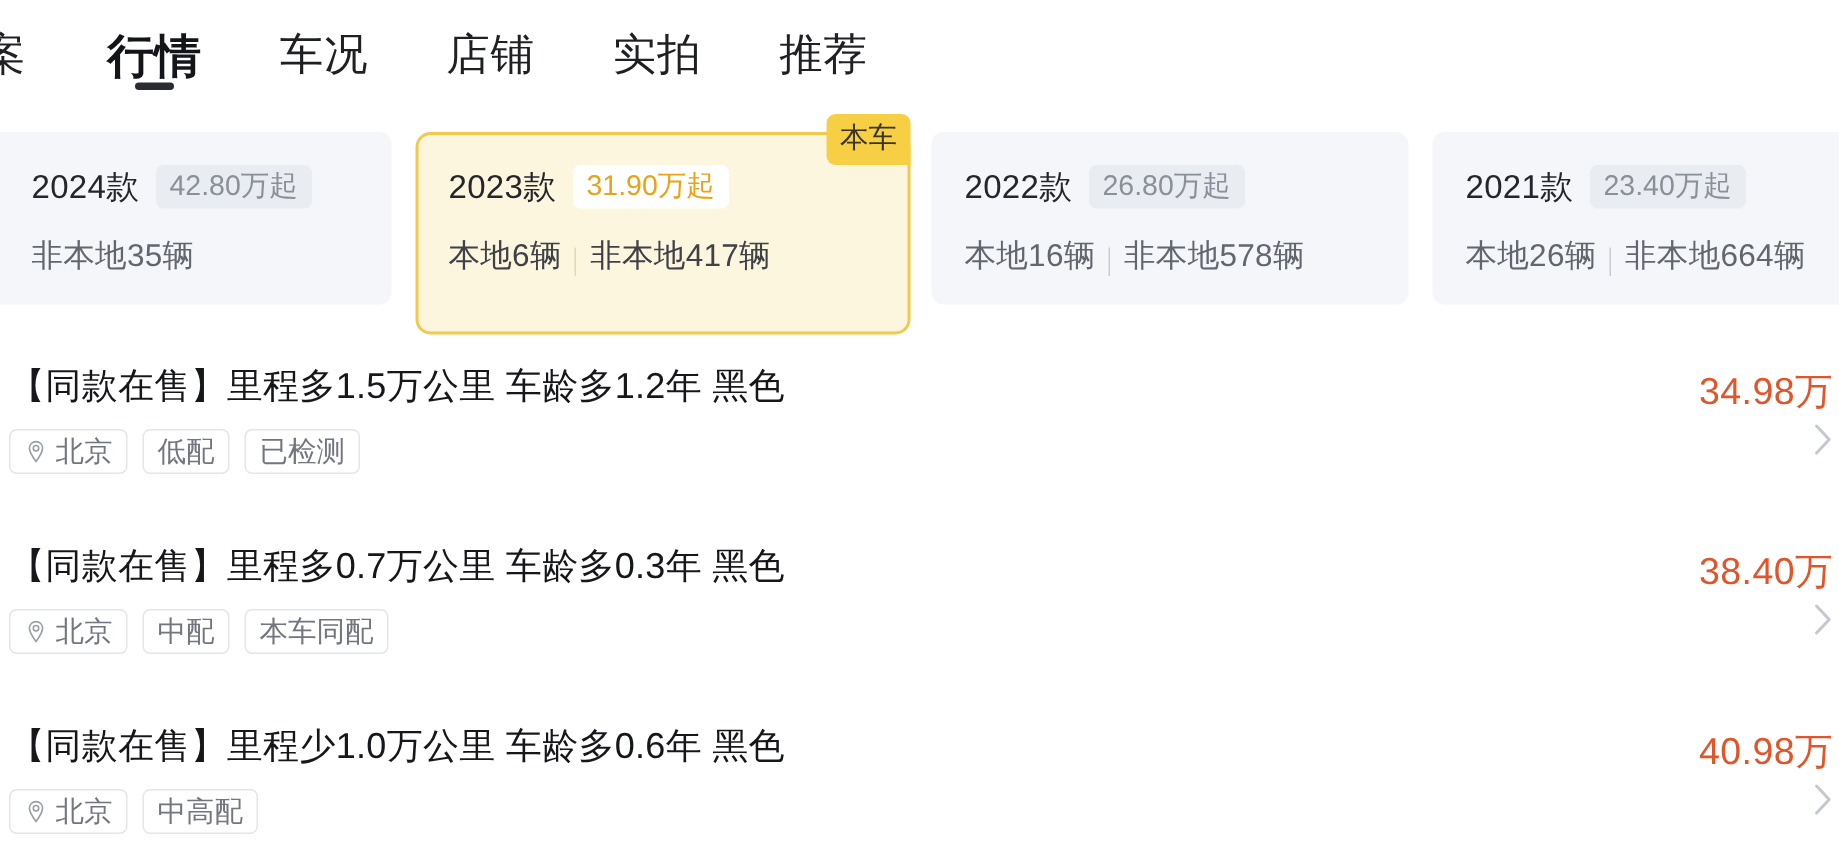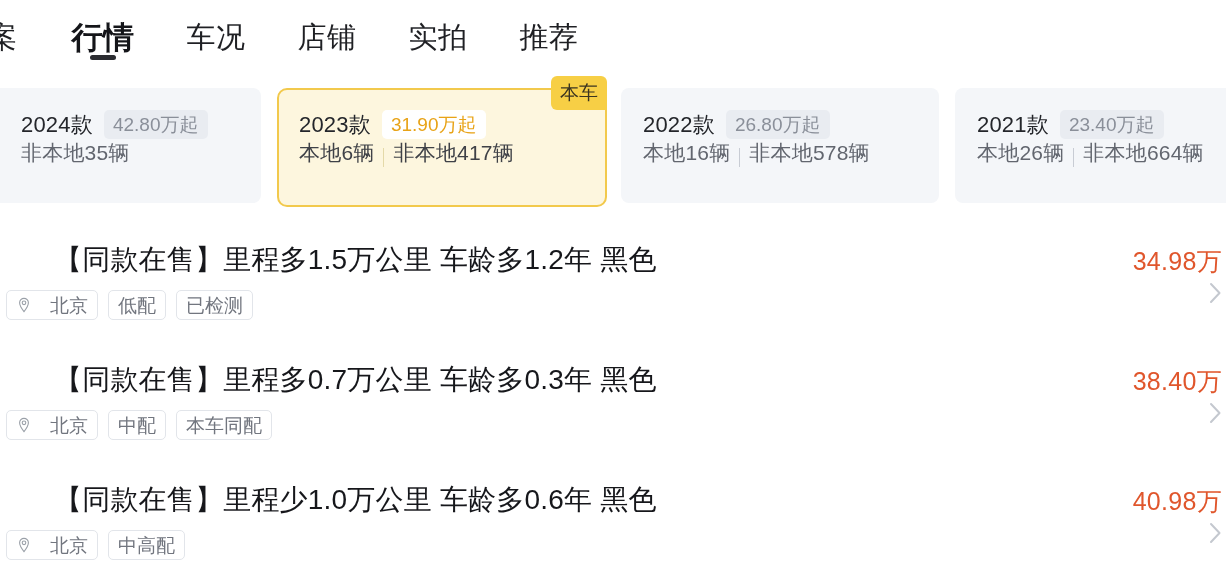--- a/index.html
+++ b/index.html
@@ -100,21 +100,21 @@
   .year-card.card-2021 {
     width: 290px;
     border-radius: 8px 0 0 8px;
   }
 
   .year-card.selected {
     background: #fdf6de;
     border: 2px solid #f2c94c;
     border-radius: 10px;
     width: 330px;
-    height: 119px;
+    height: 135px;
     padding: 20px 0 0 20px;
     overflow: visible;
   }
 
   .card-gap { flex: 0 0 16px; }
   .card-gap.small { flex: 0 0 14px; }
 
   .card-top {
     display: flex;
     align-items: center;
@@ -140,20 +140,21 @@
     font-size: 19px;
     line-height: 1;
   }
 
   .selected .price-badge {
     background: #ffffff;
     color: #e8a317;
   }
 
   .card-counts {
+    margin-top: 17px;
     display: flex;
     align-items: flex-end;
     font-size: 21px;
     color: #62666f;
     white-space: nowrap;
     letter-spacing: 0.2px;
   }
 
   .selected .card-counts { color: #3f4147; }
 
@@ -194,39 +195,38 @@
     padding: 14px 0 0 0;
   }
 
   .listing-main {
     position: absolute;
     left: 6px;
     top: 14px;
   }
 
   .listing-title {
-    font-size: 28px;
+    font-size: 24px;
     color: #16171b;
     line-height: 1;
     white-space: nowrap;
     letter-spacing: 0.2px;
-    margin-left: 48px;
   }
 
   .tag-row {
     margin-top: 16px;
     display: flex;
     align-items: center;
     gap: 10px;
   }
 
   .tag {
     display: inline-flex;
     align-items: center;
-    gap: 18px;
+    gap: 5px;
     height: 30px;
     padding: 0 9px;
     border: 1px solid #e2e5ea;
     border-radius: 5px;
     background: #ffffff;
     color: #72767f;
     font-size: 19px;
     line-height: 1;
     white-space: nowrap;
   }

